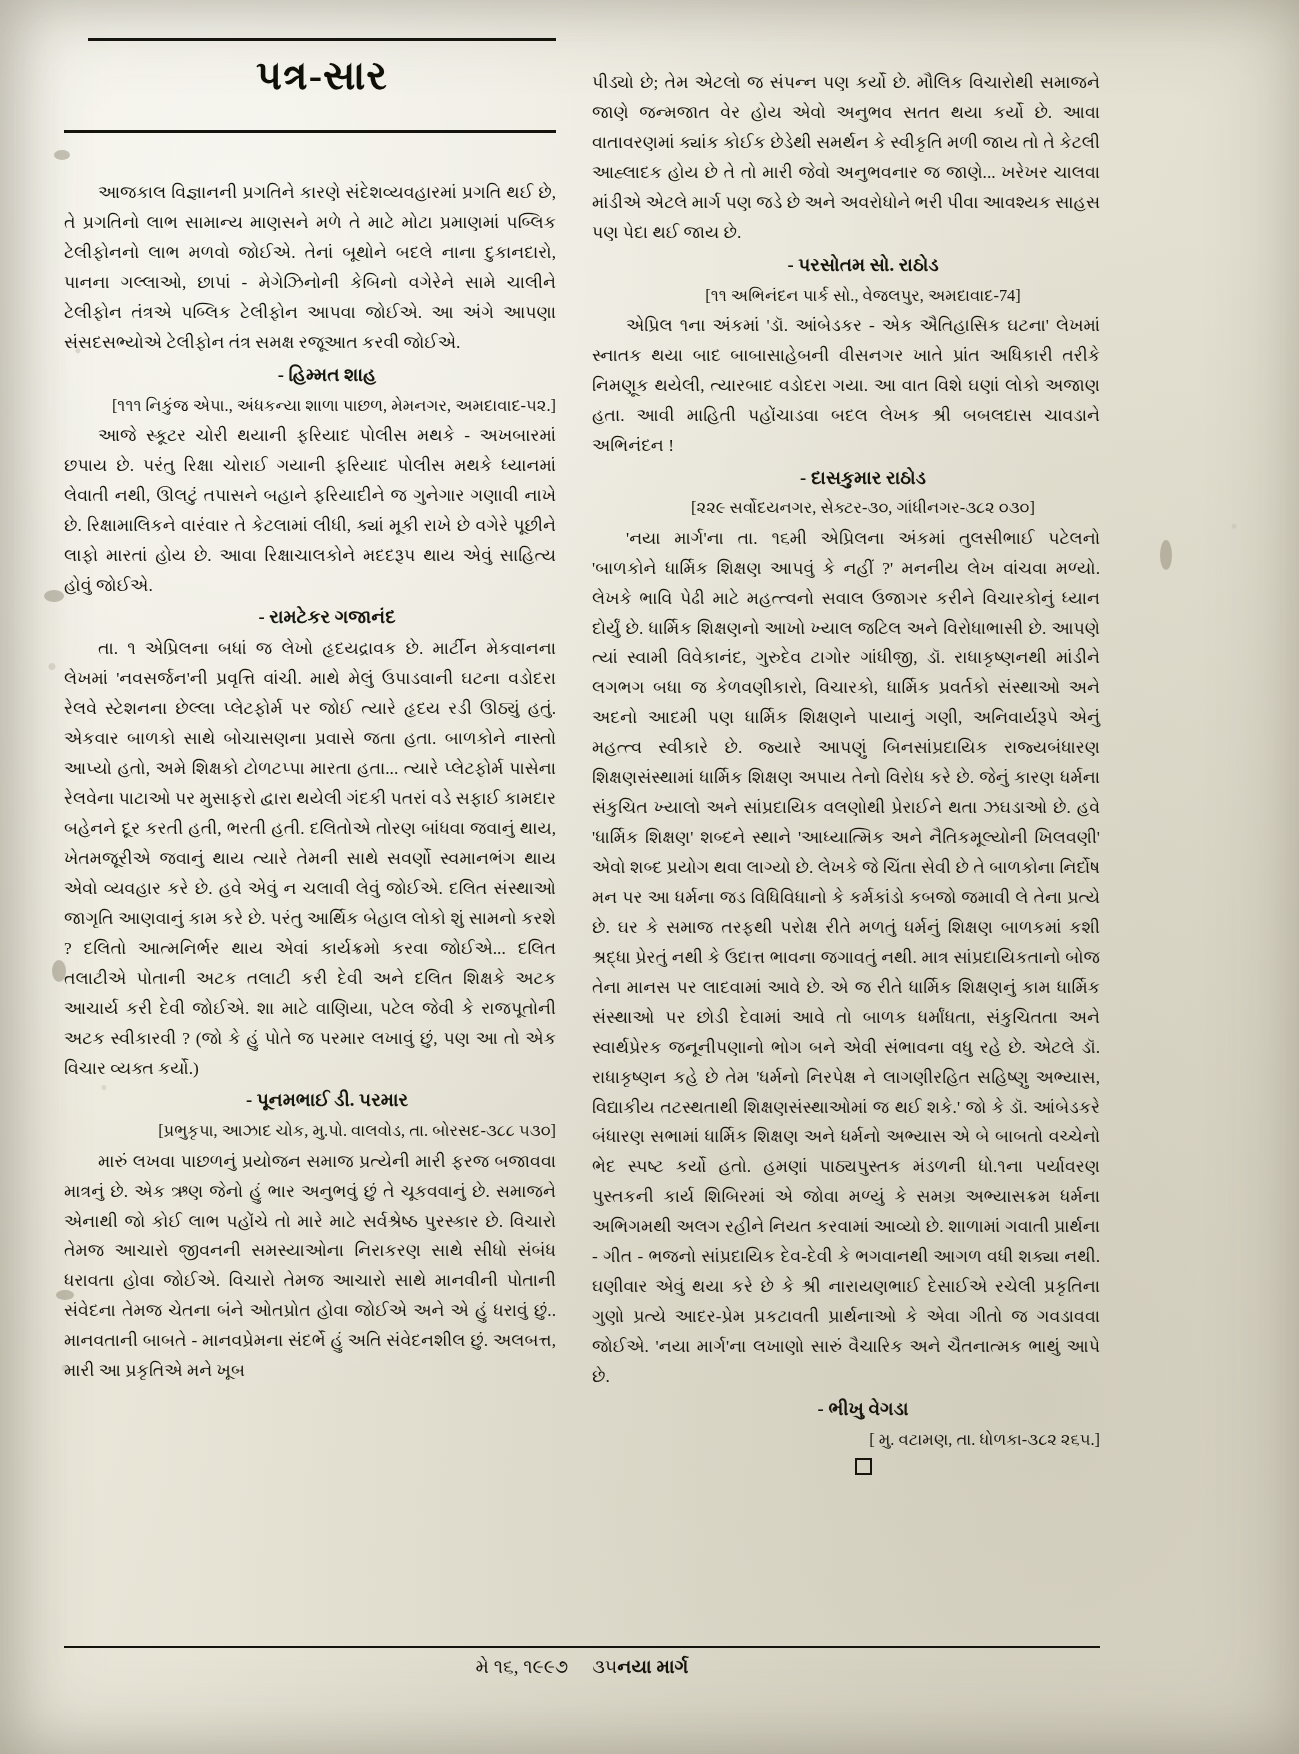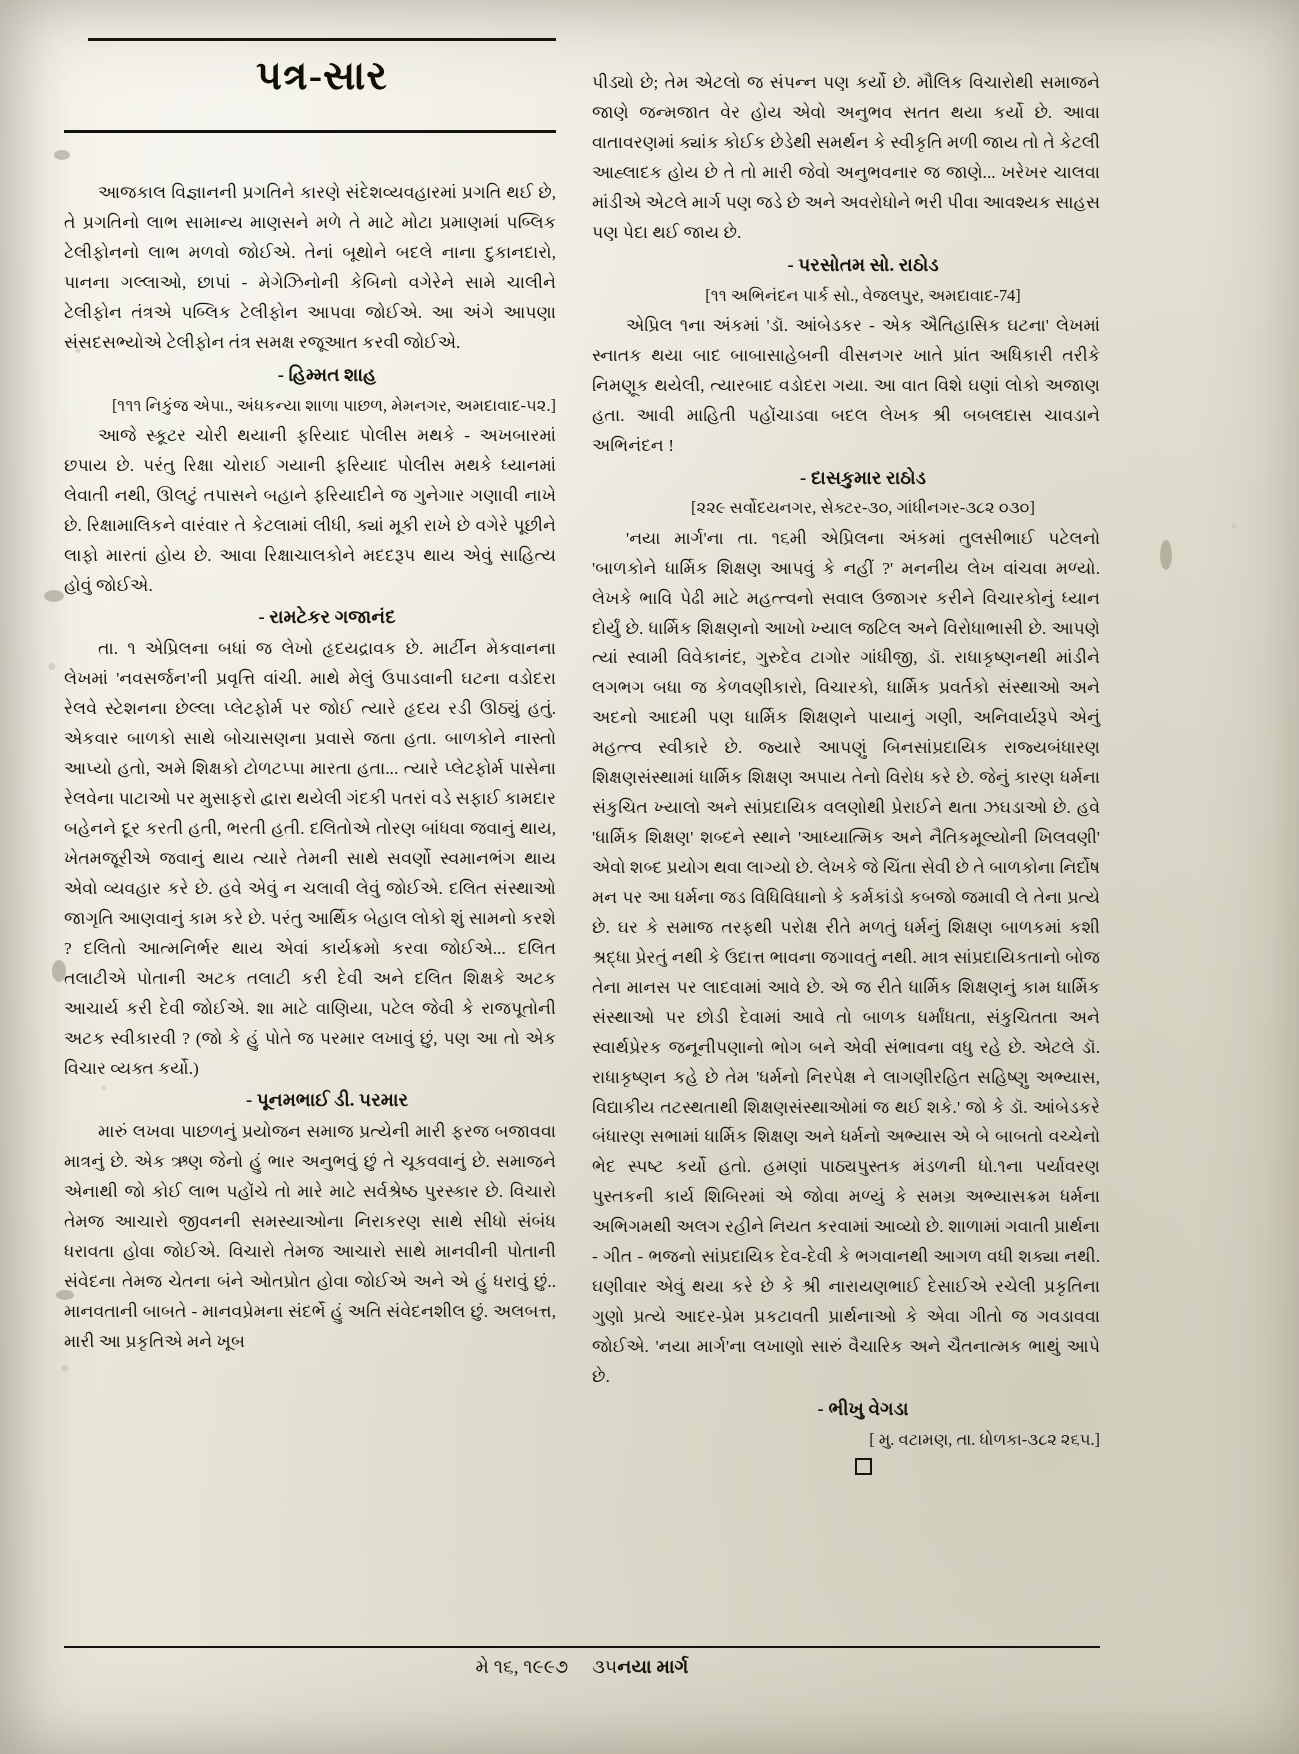--- a/index.html
+++ b/index.html
@@ -168,20 +168,21 @@
 
     <p>આજકાલ વિજ્ઞાનની પ્રગતિને કારણે સંદેશવ્યવહારમાં પ્રગતિ થઈ છે, તે પ્રગતિનો લાભ સામાન્ય માણસને મળે તે માટે મોટા પ્રમાણમાં પબ્લિક ટેલીફોનનો લાભ મળવો જોઈએ. તેનાં બૂથોને બદલે નાના દુકાનદારો, પાનના ગલ્લાઓ, છાપાં - મેગેઝિનોની કેબિનો વગેરેને સામે ચાલીને ટેલીફોન તંત્રએ પબ્લિક ટેલીફોન આપવા જોઈએ. આ અંગે આપણા સંસદસભ્યોએ ટેલીફોન તંત્ર સમક્ષ રજૂઆત કરવી જોઈએ.</p>
     <p class="sign">- હિમ્મત શાહ</p>
     <p class="addr">[૧૧૧ નિકુંજ એપા., અંધકન્યા શાળા પાછળ, મેમનગર, અમદાવાદ-૫૨.]</p>
 
     <p>આજે સ્કૂટર ચોરી થયાની ફરિયાદ પોલીસ મથકે - અખબારમાં છપાય છે. પરંતુ રિક્ષા ચોરાઈ ગયાની ફરિયાદ પોલીસ મથકે ધ્યાનમાં લેવાતી નથી, ઊલટું તપાસને બહાને ફરિયાદીને જ ગુનેગાર ગણાવી નાખે છે. રિક્ષામાલિકને વારંવાર તે કેટલામાં લીધી, ક્યાં મૂકી રાખે છે વગેરે પૂછીને લાફો મારતાં હોય છે. આવા રિક્ષાચાલકોને મદદરૂપ થાય એવું સાહિત્ય હોવું જોઈએ.</p>
     <p class="sign">- રામટેકર ગજાનંદ</p>
 
     <p>તા. ૧ એપ્રિલના બધાં જ લેખો હૃદયદ્રાવક છે. માર્ટીન મેકવાનના લેખમાં 'નવસર્જન'ની પ્રવૃત્તિ વાંચી. માથે મેલું ઉપાડવાની ઘટના વડોદરા રેલવે સ્ટેશનના છેલ્લા પ્લેટફોર્મ પર જોઈ ત્યારે હૃદય રડી ઊઠ્યું હતું. એકવાર બાળકો સાથે બોચાસણના પ્રવાસે જતા હતા. બાળકોને નાસ્તો આપ્યો હતો, અમે શિક્ષકો ટોળટપ્પા મારતા હતા... ત્યારે પ્લેટફોર્મ પાસેના રેલવેના પાટાઓ પર મુસાફરો દ્વારા થયેલી ગંદકી પતરાં વડે સફાઈ કામદાર બહેનને દૂર કરતી હતી, ભરતી હતી. દલિતોએ તોરણ બાંધવા જવાનું થાય, ખેતમજૂરીએ જવાનું થાય ત્યારે તેમની સાથે સવર્ણો સ્વમાનભંગ થાય એવો વ્યવહાર કરે છે. હવે એવું ન ચલાવી લેવું જોઈએ. દલિત સંસ્થાઓ જાગૃતિ આણવાનું કામ કરે છે. પરંતુ આર્થિક બેહાલ લોકો શું સામનો કરશે ? દલિતો આત્મનિર્ભર થાય એવાં કાર્યક્રમો કરવા જોઈએ... દલિત તલાટીએ પોતાની અટક તલાટી કરી દેવી અને દલિત શિક્ષકે અટક આચાર્ય કરી દેવી જોઈએ. શા માટે વાણિયા, પટેલ જેવી કે રાજપૂતોની અટક સ્વીકારવી ? (જો કે હું પોતે જ પરમાર લખાવું છું, પણ આ તો એક વિચાર વ્યક્ત કર્યો.)</p>
     <p class="sign">- પૂનમભાઈ ડી. પરમાર</p>
+    <p class="addr">[પ્રભુકૃપા, આઝાદ ચોક, મુ.પો. વાલવોડ, તા. બોરસદ-૩૮૮ ૫૩૦]</p>
 
     <p>મારું લખવા પાછળનું પ્રયોજન સમાજ પ્રત્યેની મારી ફરજ બજાવવા માત્રનું છે. એક ઋણ જેનો હું ભાર અનુભવું છું તે ચૂકવવાનું છે. સમાજને એનાથી જો કોઈ લાભ પહોંચે તો મારે માટે સર્વશ્રેષ્ઠ પુરસ્કાર છે. વિચારો તેમજ આચારો જીવનની સમસ્યાઓના નિરાકરણ સાથે સીધો સંબંધ ધરાવતા હોવા જોઈએ. વિચારો તેમજ આચારો સાથે માનવીની પોતાની સંવેદના તેમજ ચેતના બંને ઓતપ્રોત હોવા જોઈએ અને એ હું ધરાવું છું.. માનવતાની બાબતે - માનવપ્રેમના સંદર્ભે હું અતિ સંવેદનશીલ છું. અલબત્ત, મારી આ પ્રકૃતિએ મને ખૂબ</p>
 
   </div>
 
   <div class="col col-right">
 
     <p class="noindent">પીડ્યો છે; તેમ એટલો જ સંપન્ન પણ કર્યો છે. મૌલિક વિચારોથી સમાજને જાણે જન્મજાત વેર હોય એવો અનુભવ સતત થયા કર્યો છે. આવા વાતાવરણમાં ક્યાંક કોઈક છેડેથી સમર્થન કે સ્વીકૃતિ મળી જાય તો તે કેટલી આહ્લાદક હોય છે તે તો મારી જેવો અનુભવનાર જ જાણે... ખરેખર ચાલવા માંડીએ એટલે માર્ગ પણ જડે છે અને અવરોધોને ભરી પીવા આવશ્યક સાહસ પણ પેદા થઈ જાય છે.</p>
     <p class="sign">- પરસોતમ સો. રાઠોડ</p>
     <p class="addr center">[૧૧ અભિનંદન પાર્ક સો., વેજલપુર, અમદાવાદ-74]</p>

